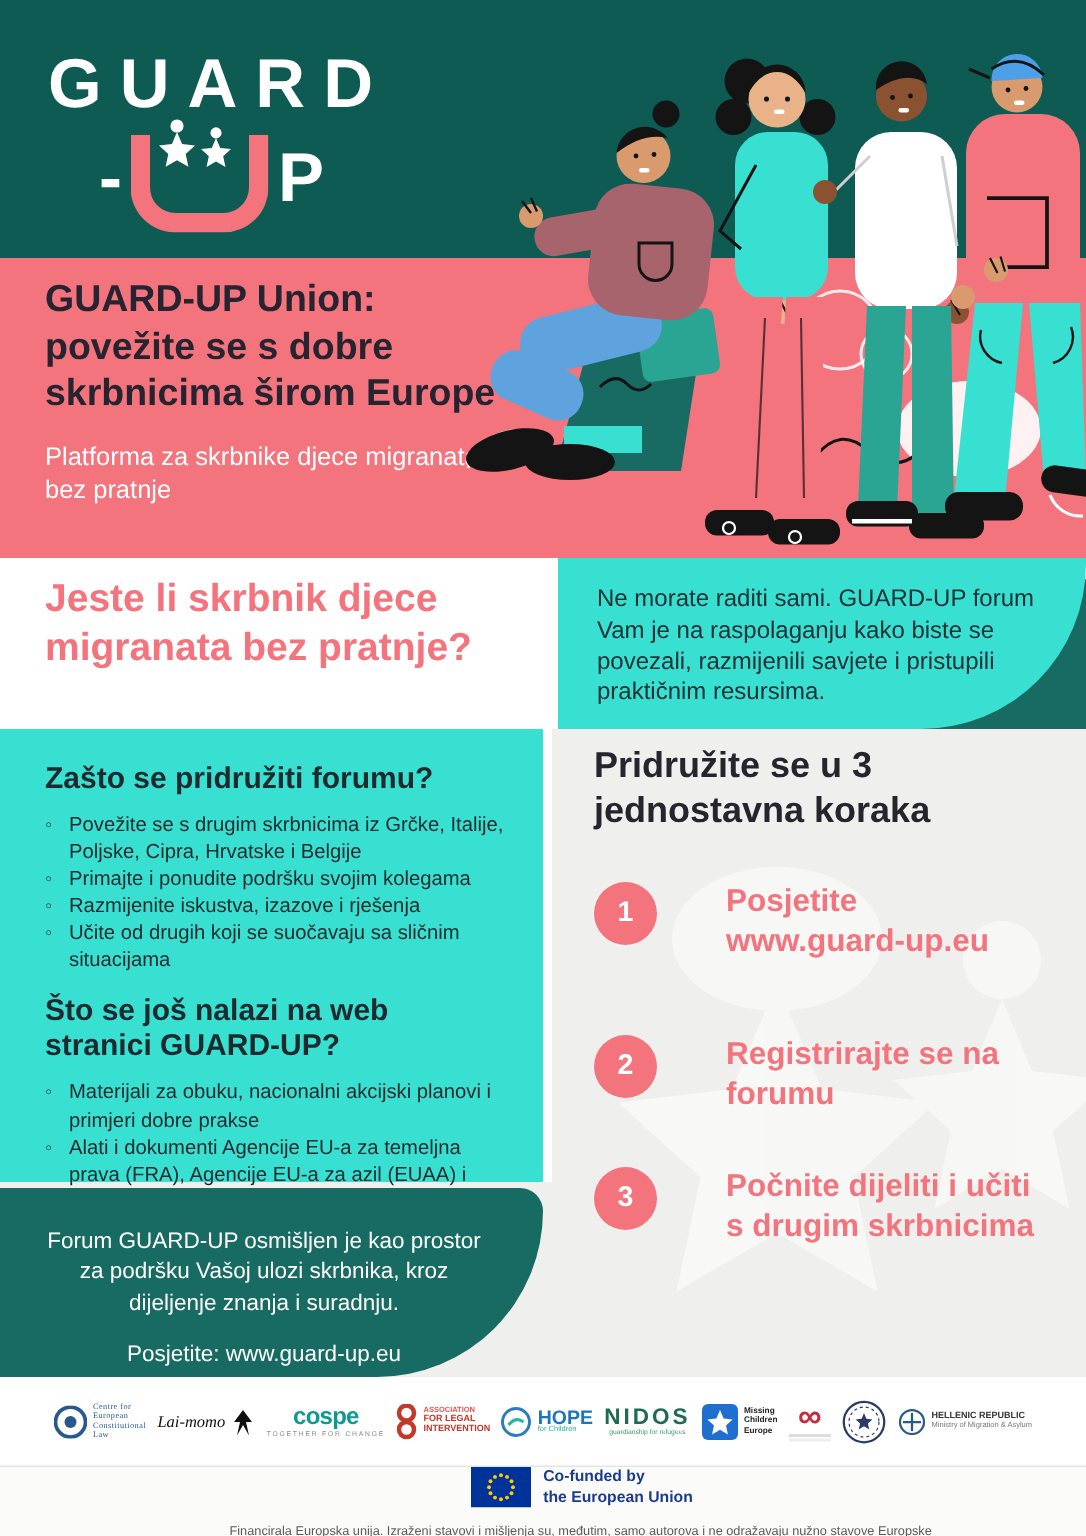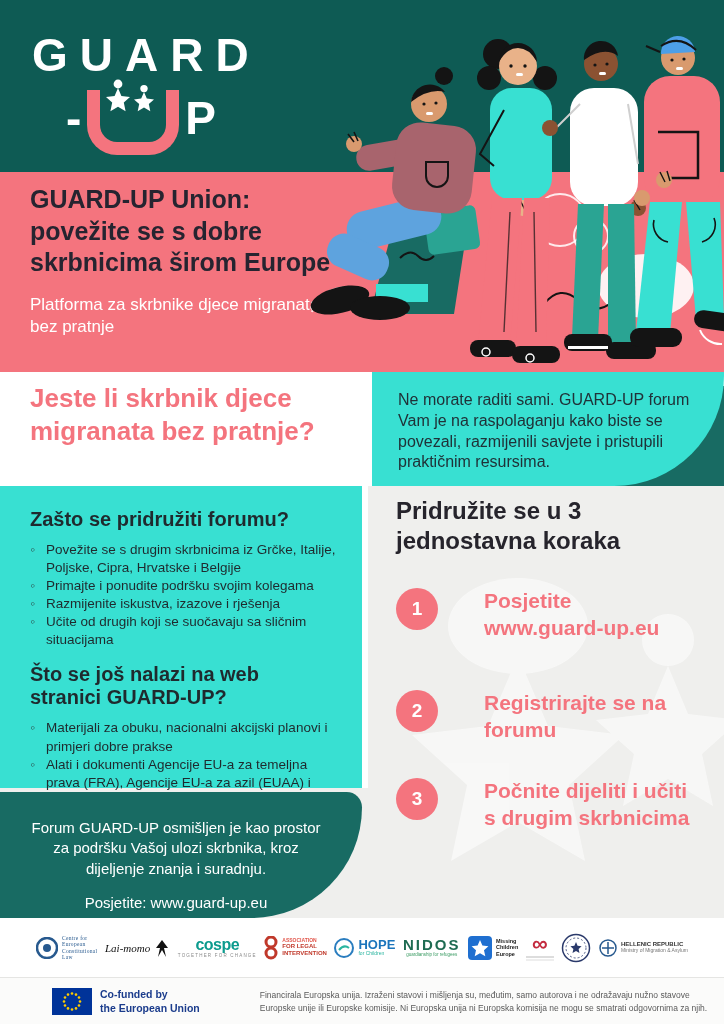--- a/index.html
+++ b/index.html
@@ -69,21 +69,21 @@
   .legal-line{font-size:6px;color:#c0392b;font-weight:800;}
   .hope-text{font-size:13px;font-weight:800;color:#1b75bc;line-height:1;}
   .hope-sub{font-size:5px;color:#2ab5a0;}
   .nidos-text{font-size:15px;font-weight:800;color:#1e6b52;letter-spacing:2px;line-height:1;
               font-family:Liberation Sans, sans-serif;}
   .nidos-sub{font-size:4.5px;color:#3a9b63;}
   .mce-line{font-size:5.5px;font-weight:800;color:#222;}
   .hellenic-line1{font-size:6px;font-weight:800;color:#333;}
   .hellenic-line2{font-size:5px;color:#777;}
   .eu-strip{position:absolute;left:0;top:977px;width:724px;height:47px;background:#fbfbfa;
-            border-top:1px solid #e5e5e3;display:flex;align-items:center;}
+            border-top:1px solid #e5e5e3;display:flex;align-items:center;flex-direction:column;}
   .eu-block{display:flex;align-items:center;gap:8px;margin-left:52px;flex:0 0 auto;}
   .eu-text{font-size:10.5px;font-weight:700;color:#1b3c8c;line-height:1.25;}
   .disclaimer{margin-left:60px;width:478px;font-size:8.5px;line-height:1.45;color:#5a5a5a;}
 </style>
 </head>
 <body>
 
 <div id="poster">
 
   <div class="band-teal"></div>

